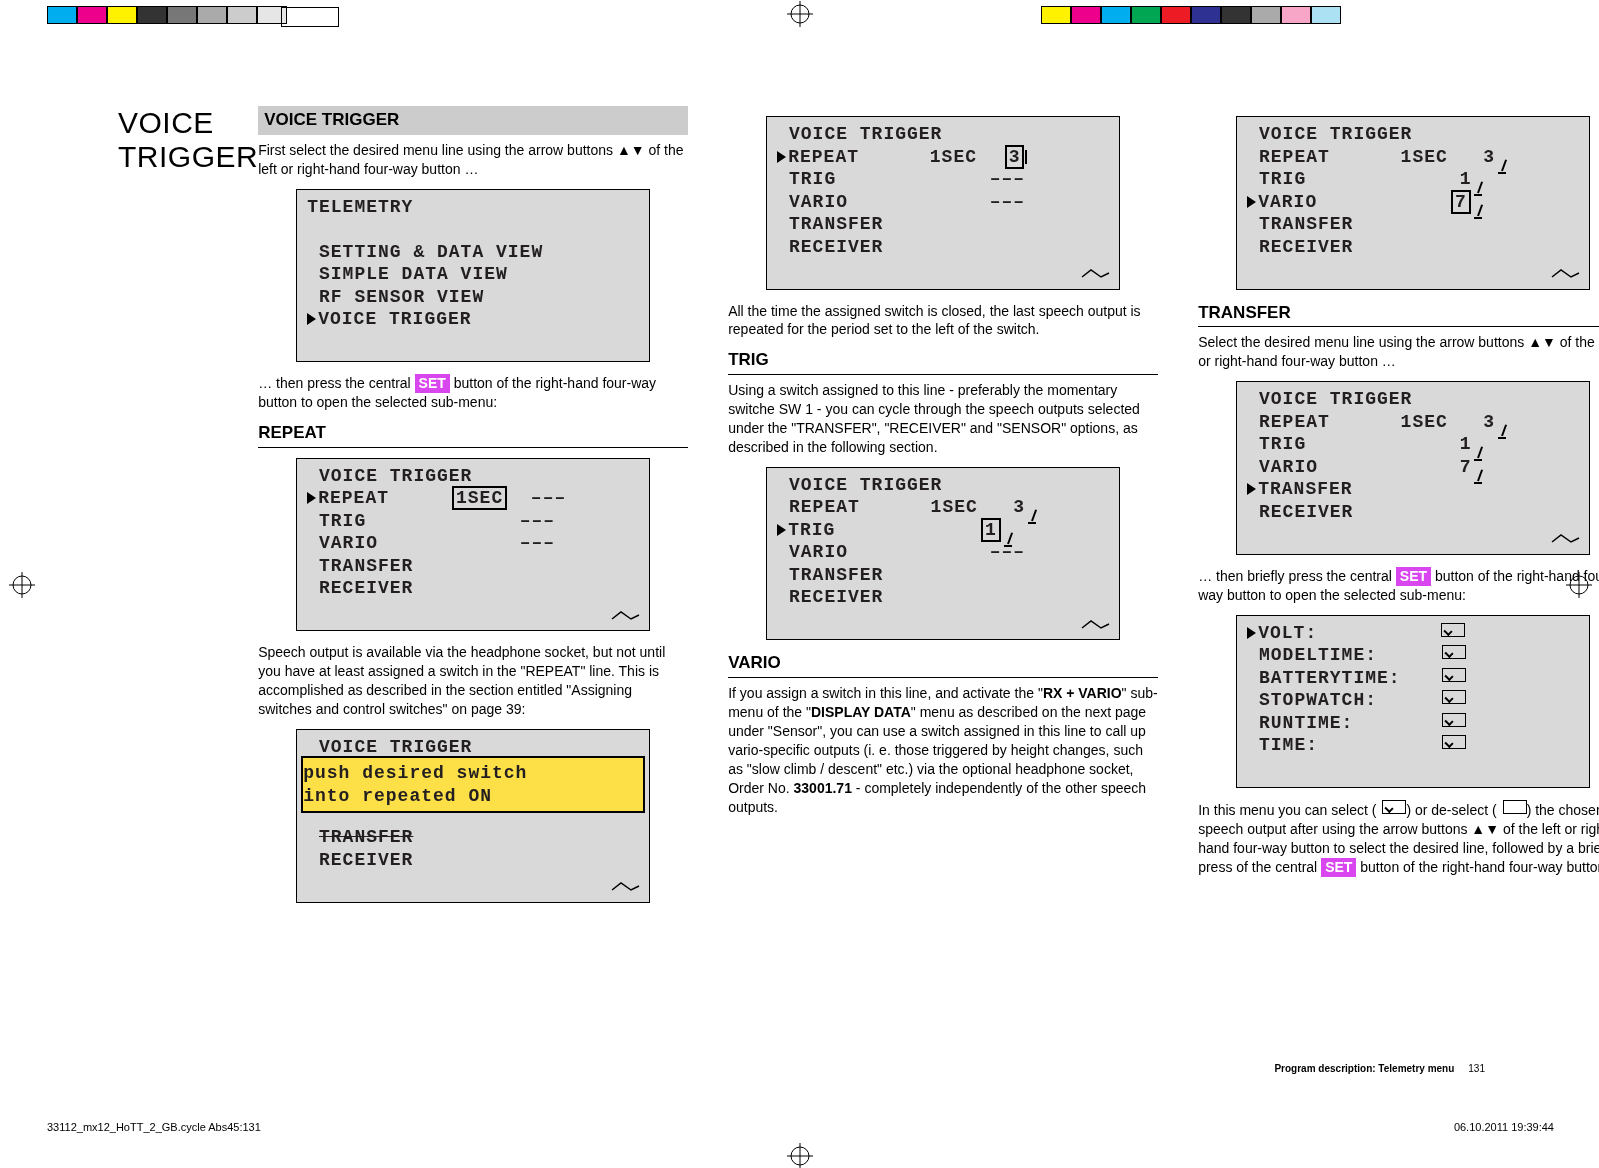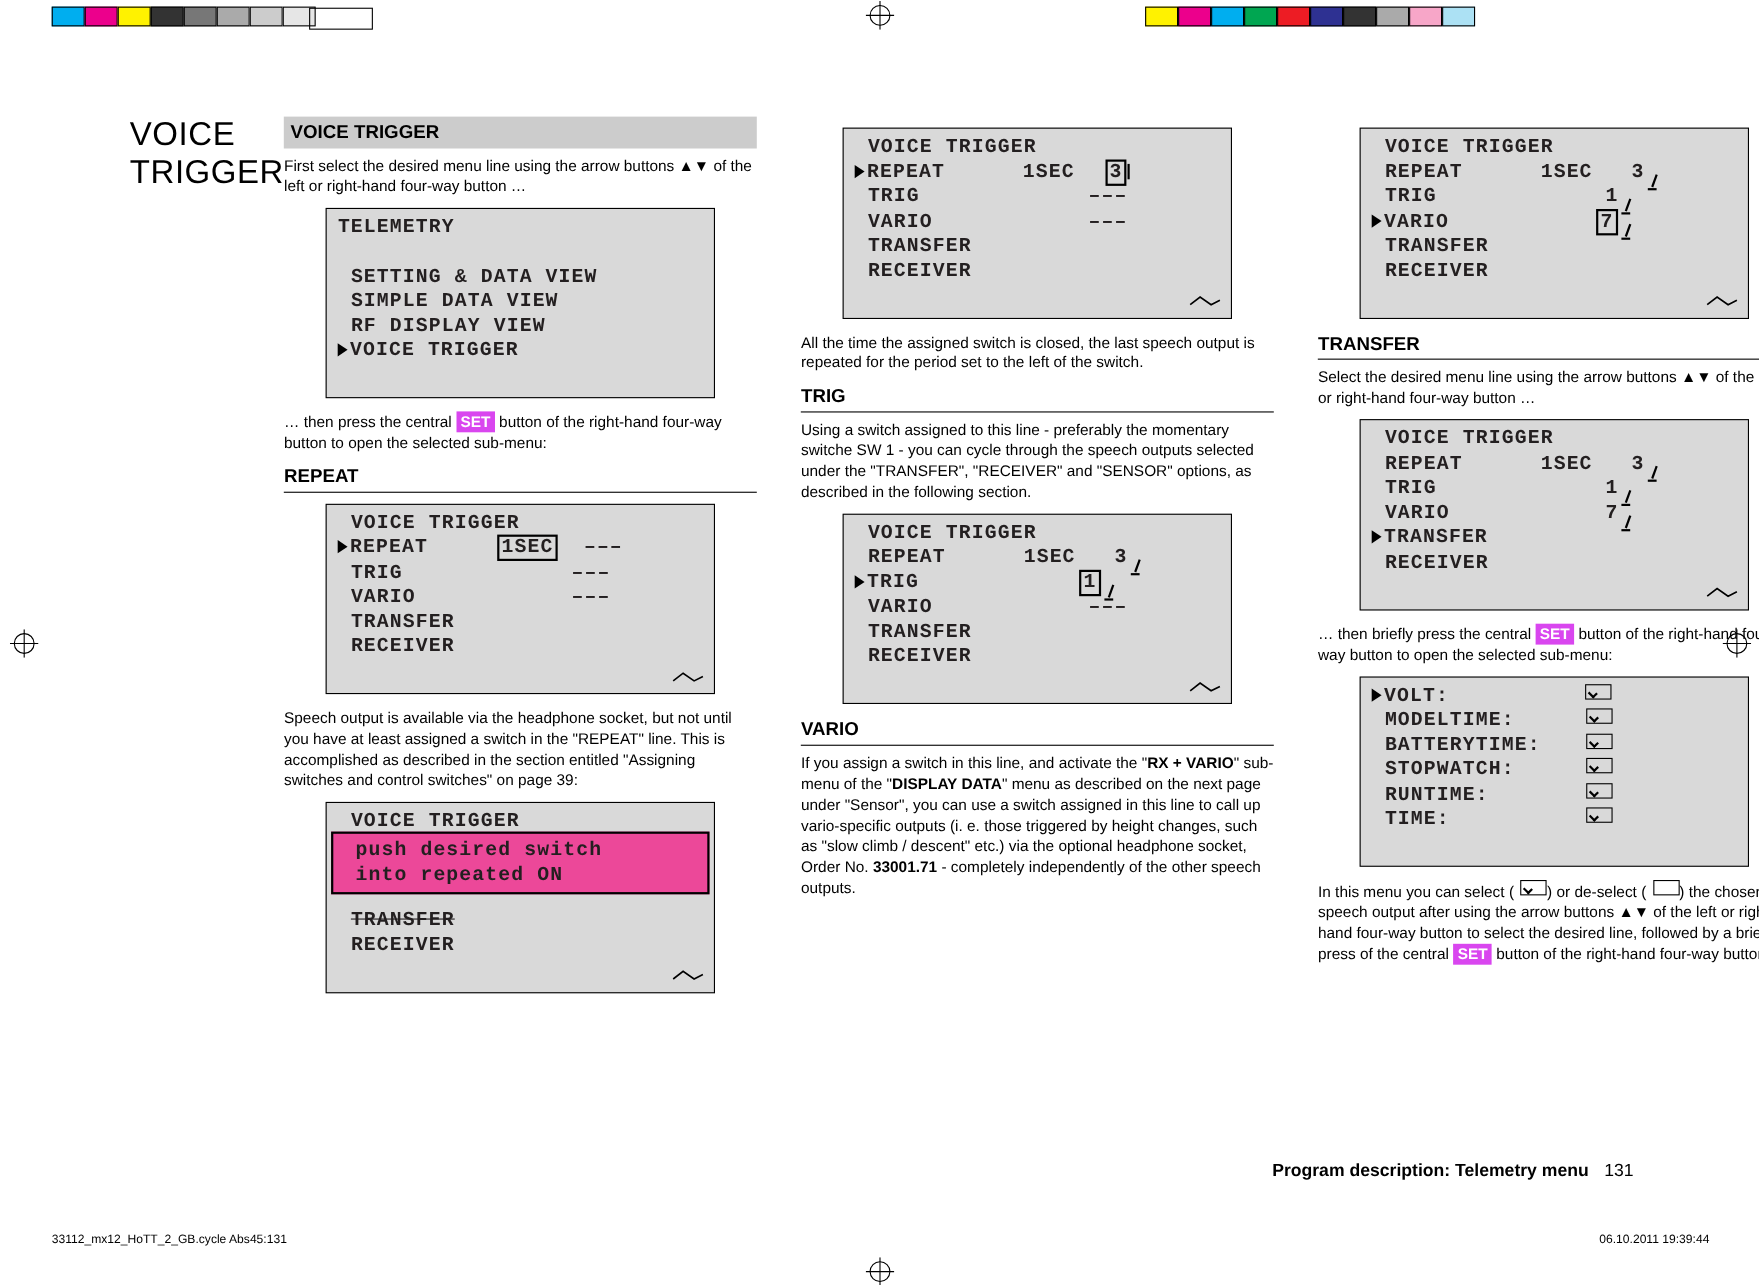--- a/index.html
+++ b/index.html
@@ -15,25 +15,25 @@
 .page-title{font-family:Helvetica,Arial,sans-serif;font-weight:300;font-size:30px;margin:0 0 18px 2px;letter-spacing:0.5px}
 .columns{display:flex;gap:40px}
 .col{width:430px;font-size:17px;line-height:1.35}
 h4.section{font-weight:bold;font-size:17px;background:#ccc;padding:3px 6px;margin:0 0 6px 0}
 .rule-head{font-weight:bold;font-size:17px;border-bottom:1px solid #000;margin:10px 0 6px 0;padding-bottom:2px}
 .para{font-size:14px;line-height:1.35;margin:0 0 8px 0}
 .lcd{position:relative;margin:10px auto 12px auto;border:1px solid #000;background:#d9d9d9;font-family:"Courier New",monospace;font-weight:bold;font-size:18px;line-height:1.25;letter-spacing:1px;width:332px;padding:6px 10px 8px 10px;color:#231f20}
 .lcd .ln{white-space:pre;position:relative}
 .ptr{display:inline-block;width:0;height:0;border-top:6px solid transparent;border-bottom:6px solid transparent;border-left:9px solid #000;vertical-align:-1px;margin-right:2px}
 .boxed{border:2px solid #000;padding:0 2px;margin-left:4px}
-.modal{position:absolute;left:4px;right:4px;top:26px;background:#ec4899;border:2px solid #000;padding:4px 20px;font-family:"Courier New",monospace;font-weight:bold;font-size:18px;line-height:1.25;letter-spacing:1px}
+.modal{position:absolute;left:4px;right:4px;top:26px;background:#fde047;border:2px solid #000;padding:4px 0;font-family:"Courier New",monospace;font-weight:bold;font-size:18px;line-height:1.25;letter-spacing:1px}
 .struck{position:relative}
 .setbtn{display:inline-block;background:#d946ef;color:#fff;padding:0 4px;font-weight:bold;font-family:Helvetica,Arial,sans-serif}
 .sym{position:absolute;bottom:4px;right:8px;font-family:Arial,sans-serif;font-weight:bold}
-.footer{position:absolute;left:115px;right:115px;bottom:95px;display:flex;justify-content:flex-end;font-size:16px}
+.footer{position:absolute;left:115px;right:115px;bottom:95px;display:flex;justify-content:flex-end;font-size:10px}
 .footer .bold{font-weight:bold}
 .indd{position:absolute;bottom:36px;left:46px;font-size:11px}
 .timestamp{position:absolute;bottom:36px;right:46px;font-size:11px}
 .sw-icon{display:inline-block;width:14px;position:relative;text-align:center}
 .sw-icon::before{content:'';position:absolute;left:6px;top:-3px;width:2px;height:12px;background:#000}
 .sw-icon::after{content:'';position:absolute;left:3px;top:10px;width:8px;height:2px;background:#000}
 .sw-tilt::before{transform:rotate(20deg);transform-origin:bottom}
 .chkbox{display:inline-block;width:22px;height:12px;border:1.5px solid #000;margin-left:6px;position:relative;vertical-align:1px}
 .chkbox.ticked::after{content:'';position:absolute;left:3px;top:4px;width:4px;height:5px;border-left:2px solid #000;border-bottom:2px solid #000;transform:rotate(-45deg)}
 .updown{font-family:Arial,sans-serif}
@@ -106,21 +106,21 @@
         <h4 class="section">VOICE TRIGGER</h4>
         <p class="para">
           <span>First select the desired menu line using the arrow buttons </span><span class="updown">▲▼</span><span> of the left or right-hand four-way button …</span>
         </p>
 
         <div class="lcd">
           <div class="ln">TELEMETRY</div>
           <div class="ln"> </div>
           <div class="ln"> <span>SETTING &amp; DATA VIEW</span></div>
           <div class="ln"> <span>SIMPLE DATA VIEW</span></div>
-          <div class="ln"> <span>RF DISPLAY VIEW</span></div>
+          <div class="ln"> <span>RF SENSOR VIEW</span></div>
           <div class="ln"><span class="ptr"></span><span>VOICE TRIGGER</span></div>
           <div class="ln"> </div>
         </div>
 
         <p class="para">
           <span>… then press the central </span><span class="setbtn">SET</span><span> button of the right-hand four-way button to open the selected sub-menu:</span>
         </p>
 
         <div class="rule-head">REPEAT</div>
 

